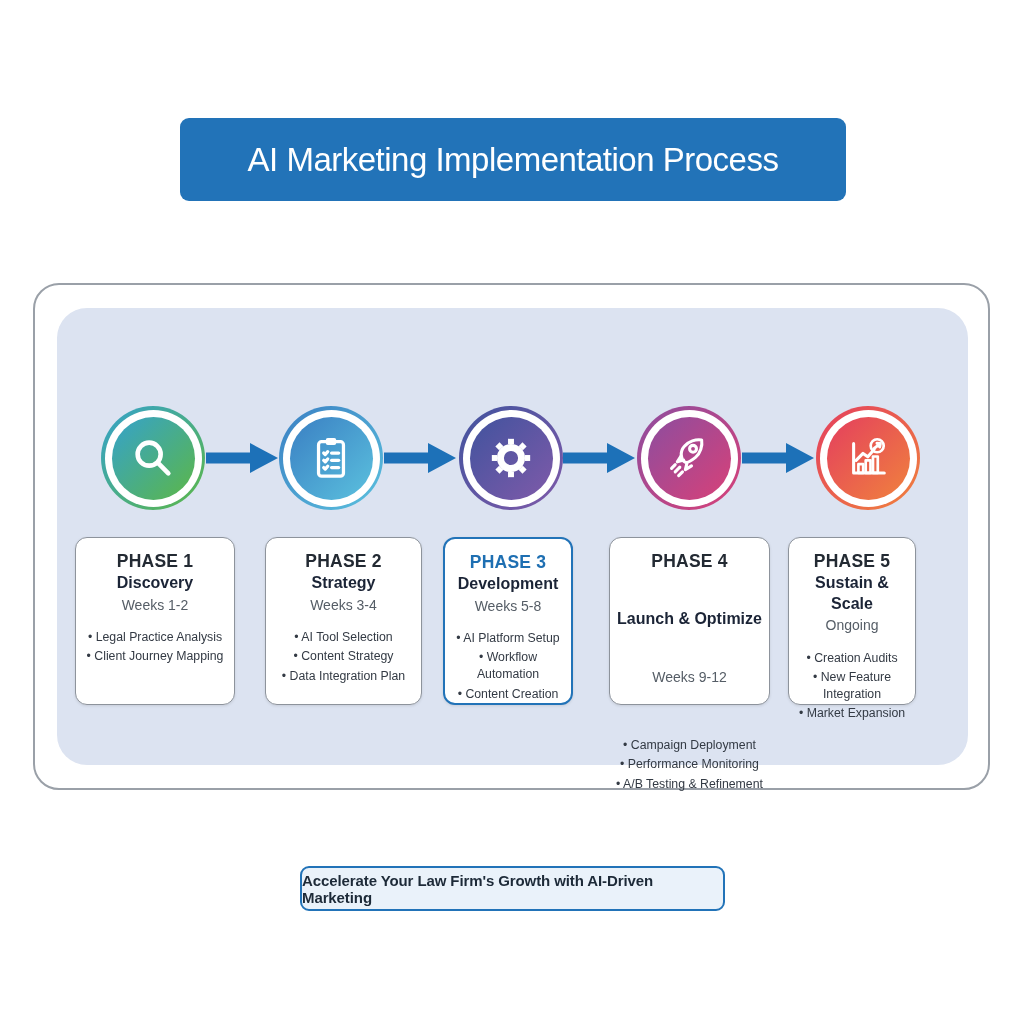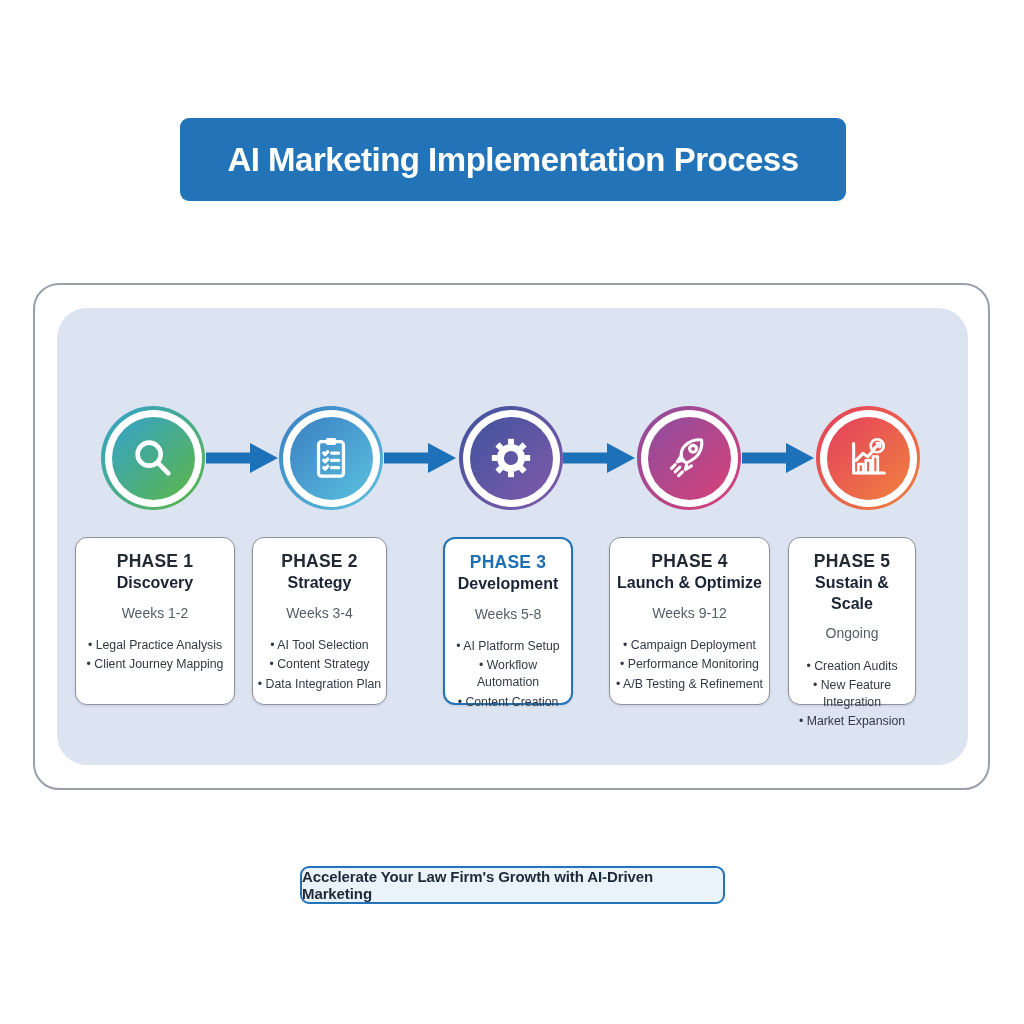--- a/index.html
+++ b/index.html
@@ -3,21 +3,21 @@
 <meta charset="utf-8">
 <style>
   html,body{margin:0;padding:0;background:#fff;}
   .stage{position:relative;width:1024px;height:1024px;background:#ffffff;overflow:hidden;
          font-family:"Liberation Sans", sans-serif;}
 
   
   .header-banner{position:absolute;left:180px;top:118px;width:666px;height:83px;
     background:var(--accent);border-radius:9px;display:flex;flex-direction:column;
     align-items:center;justify-content:center;gap:4px;}
-  .header-title{color:#ffffff;font-size:33px;font-weight:700;letter-spacing:-0.5px;line-height:1;}
+  .header-title{color:#ffffff;font-size:33px;font-weight:400;letter-spacing:-0.5px;line-height:1;}
   .header-subtitle{color:#ffffff;font-size:13.5px;font-weight:700;letter-spacing:0.1px;line-height:1;}
 
   
   .process-container{position:absolute;left:33px;top:283px;width:957px;height:507px;
     background:#ffffff;border:2px solid var(--container_border);border-radius:26px;box-sizing:border-box;}
   .process-panel{position:absolute;left:57px;top:308px;width:911px;height:457px;
     background:var(--panel);border-radius:30px;}
 
   
   .ring-outer{position:absolute;width:104px;height:104px;border-radius:50%;
@@ -33,27 +33,27 @@
 
   
   .phase-card{position:absolute;top:537px;height:168px;background:#ffffff;
     border:1.5px solid #8d939c;border-radius:12px;box-sizing:border-box;
     display:flex;flex-direction:column;align-items:center;text-align:center;
     padding:13px 4px 0 4px;box-shadow:0 1px 3px rgba(0,0,0,0.10);}
   .phase-card.highlighted{border:2px solid var(--highlight);}
   .phase-label{font-size:17.5px;font-weight:700;color:#232a33;letter-spacing:0.2px;line-height:1.25;}
   .phase-card.highlighted .phase-label{color:var(--phase3_label);}
   .phase-name{font-size:16px;font-weight:700;color:#1b2436;line-height:1.3;}
-  .phase-duration{font-size:14px;color:#555d66;margin-top:10px;line-height:1.3;}
+  .phase-duration{font-size:14px;color:#555d66;margin-top:2px;line-height:1.3;}
   .phase-bullets{margin-top:15px;display:flex;flex-direction:column;gap:3px;justify-content:space-between;}
   .bullet{font-size:12.3px;color:#333a44;line-height:1.35;}
   .bullet::before{content:"• ";}
 
   
-  .cta-banner{position:absolute;left:300px;top:866px;width:425px;height:38px;
+  .cta-banner{position:absolute;left:300px;top:866px;width:425px;height:45px;
     background:var(--cta_bg);border:2px solid var(--cta_border);border-radius:9px;
     box-sizing:border-box;display:flex;align-items:center;justify-content:center;}
   .cta-label{font-size:15px;font-weight:700;color:#1d2a38;letter-spacing:-0.1px;}
 
   
   .footer-company{position:absolute;left:0;top:915px;width:100%;text-align:center;
     font-family:"Liberation Serif", serif;font-size:24px;color:#151515;}
 </style>
 </head>
 <body>
@@ -163,21 +163,21 @@
   <div class="phase-card" style="left:75px;width:160px;">
     <div class="phase-label">PHASE 1</div>
     <div class="phase-name">Discovery</div>
     <div class="phase-duration">Weeks 1-2</div>
     <div class="phase-bullets">
       <div class="bullet">Legal Practice Analysis</div>
       <div class="bullet">Client Journey Mapping</div>
     </div>
   </div>
 
-  <div class="phase-card" style="left:252px;width:135px;">
+  <div class="phase-card" style="left:265px;width:157px;">
     <div class="phase-label">PHASE 2</div>
     <div class="phase-name">Strategy</div>
     <div class="phase-duration">Weeks 3-4</div>
     <div class="phase-bullets">
       <div class="bullet">AI Tool Selection</div>
       <div class="bullet">Content Strategy</div>
       <div class="bullet">Data Integration Plan</div>
     </div>
   </div>
 
@@ -185,21 +185,21 @@
     <div class="phase-label">PHASE 3</div>
     <div class="phase-name">Development</div>
     <div class="phase-duration">Weeks 5-8</div>
     <div class="phase-bullets">
       <div class="bullet">AI Platform Setup</div>
       <div class="bullet">Workflow Automation</div>
       <div class="bullet">Content Creation</div>
     </div>
   </div>
 
-  <div class="phase-card" style="left:609px;width:161px;">
+  <div class="phase-card" style="left:609px;width:161px;gap:36px;">
     <div class="phase-label">PHASE 4</div>
     <div class="phase-name">Launch &amp; Optimize</div>
     <div class="phase-duration">Weeks 9-12</div>
     <div class="phase-bullets">
       <div class="bullet">Campaign Deployment</div>
       <div class="bullet">Performance Monitoring</div>
       <div class="bullet">A/B Testing &amp; Refinement</div>
     </div>
   </div>
 

